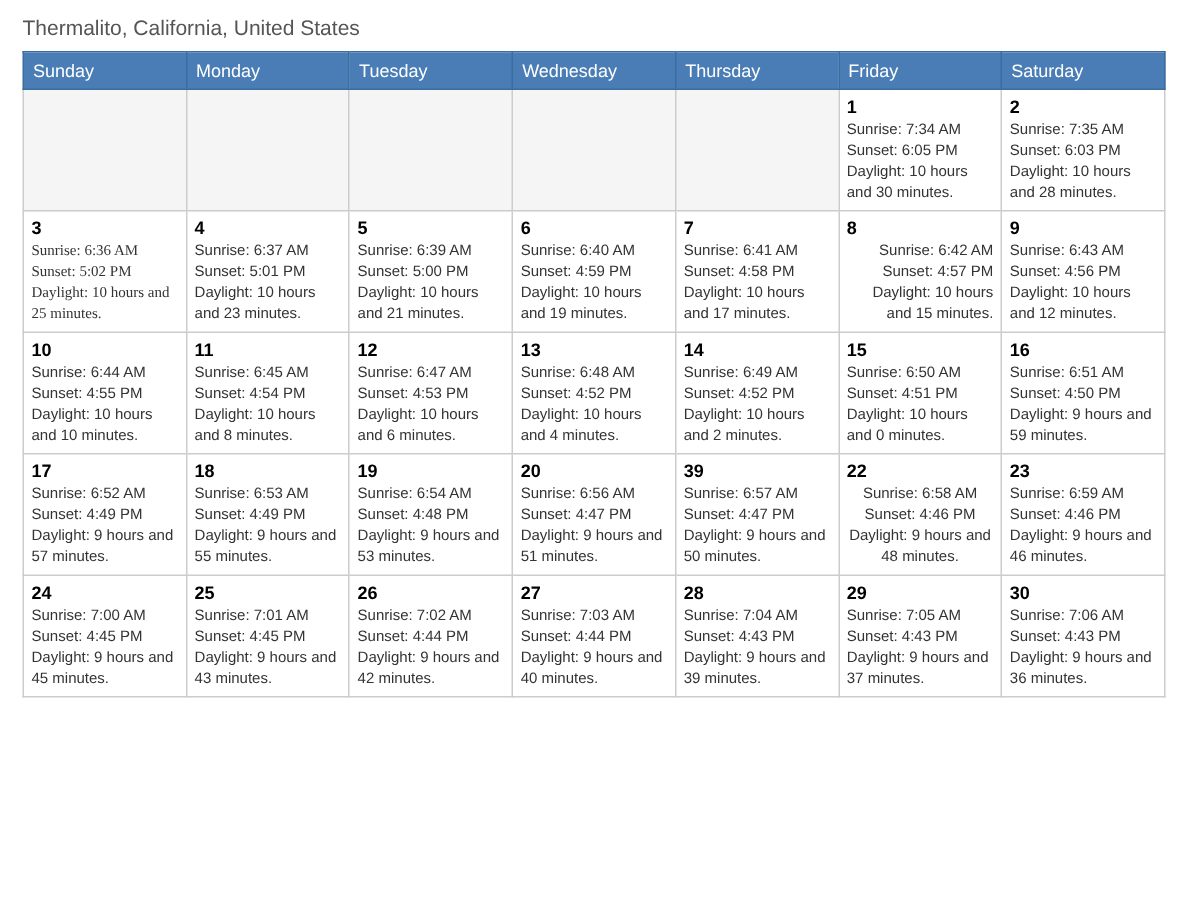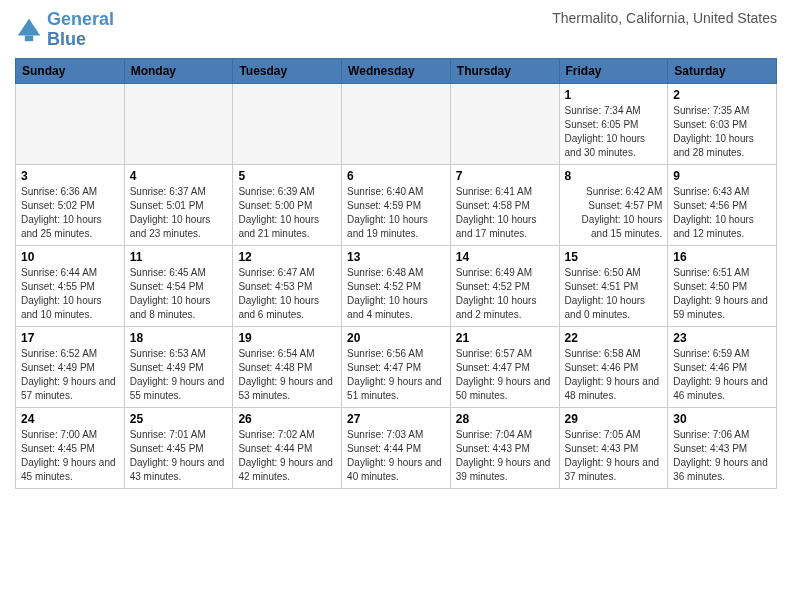--- a/index.html
+++ b/index.html
@@ -7,42 +7,31 @@
     .page { width: 792px; padding: 10px 15px; }
     .header { display: flex; align-items: flex-start; justify-content: space-between; margin-bottom: 8px; }
     .logo { display: flex; align-items: center; gap: 4px; }
     .logo-text { font-size: 18px; font-weight: bold; color: #333; line-height: 1.1; }
     .logo-text span { color: #4a90c4; }
     .logo-icon { width: 28px; height: 28px; }
     .title-block { text-align: right; }
     .month-title { font-size: 36px; font-weight: bold; color: #333; }
     .location { font-size: 14px; color: #555; }
     table { width: 100%; border-collapse: collapse; font-size: 11px; }
-    th { background: #4a7db5; color: #000000; text-align: left; padding: 5px 6px; font-size: 12px; font-weight: bold; border: 1px solid #3a6da0; }
+    th { background: #4a7db5; color: #ffffff; text-align: left; padding: 5px 6px; font-size: 12px; font-weight: normal; border: 1px solid #3a6da0; }
     td { border: 1px solid #ccc; vertical-align: top; padding: 4px 5px; width: 14.28%; min-height: 80px; height: 80px; background: #fff; }
     td.empty { background: #f5f5f5; }
     .day-num { font-weight: bold; font-size: 12px; margin-bottom: 2px; }
     .day-info { font-size: 10px; color: #333; line-height: 1.4; }
   </style>
 </head>
 <body>
 
 <div class="page">
   <div class="header">
-    <div class="logo">
-      <svg class="logo-icon" viewBox="0 0 40 40">
-        <rect x="0" y="0" width="40" height="40" fill="none"></rect>
-        <polygon points="20,4 36,28 4,28" fill="#4a90c4"></polygon>
-        <rect x="14" y="28" width="12" height="8" fill="#4a90c4"></rect>
-      </svg>
-      <div class="logo-text">
-        <div><span>General</span></div>
-        <div><span style="color:#4a7db5;">Blue</span></div>
-      </div>
-    </div>
     <div class="title-block">
       <div class="location">Thermalito, California, United States</div>
     </div>
   </div>
 
   <table>
     <thead>
       <tr>
       <th>Sunday</th>
           <th>Monday</th>
@@ -69,21 +58,21 @@
           <td style="background: rgb(255, 255, 255);">
             <div class="day-num">2</div>
             <div class="day-info" style="white-space: pre-line;">Sunrise: 7:35 AM
 Sunset: 6:03 PM
 Daylight: 10 hours and 28 minutes.</div>
           </td>
         </tr>
         <tr>
           <td>
             <div class="day-num">3</div>
-            <div class="day-info" style="white-space: pre-line;">Sunrise: 6:36 AM
+            <div class="day-info" style="white-space: pre-line; font-family: Liberation Serif, serif;">Sunrise: 6:36 AM
 Sunset: 5:02 PM
 Daylight: 10 hours and 25 minutes.</div>
           </td>
           <td>
             <div class="day-num">4</div>
             <div class="day-info" style="white-space: pre-line;">Sunrise: 6:37 AM
 Sunset: 5:01 PM
 Daylight: 10 hours and 23 minutes.</div>
           </td>
           <td>
@@ -180,28 +169,28 @@
 Sunset: 4:48 PM
 Daylight: 9 hours and 53 minutes.</div>
           </td>
           <td>
             <div class="day-num">20</div>
             <div class="day-info" style="white-space: pre-line;">Sunrise: 6:56 AM
 Sunset: 4:47 PM
 Daylight: 9 hours and 51 minutes.</div>
           </td>
           <td>
-            <div class="day-num">21</div>
+            <div class="day-num">39</div>
             <div class="day-info" style="white-space: pre-line;">Sunrise: 6:57 AM
 Sunset: 4:47 PM
 Daylight: 9 hours and 50 minutes.</div>
           </td>
           <td>
             <div class="day-num">22</div>
-            <div class="day-info" style="white-space: pre-line;">Sunrise: 6:58 AM
+            <div class="day-info" style="white-space: pre-line; text-align: center;">Sunrise: 6:58 AM
 Sunset: 4:46 PM
 Daylight: 9 hours and 48 minutes.</div>
           </td>
           <td>
             <div class="day-num">23</div>
             <div class="day-info" style="white-space: pre-line;">Sunrise: 6:59 AM
 Sunset: 4:46 PM
 Daylight: 9 hours and 46 minutes.</div>
           </td>
         </tr>

